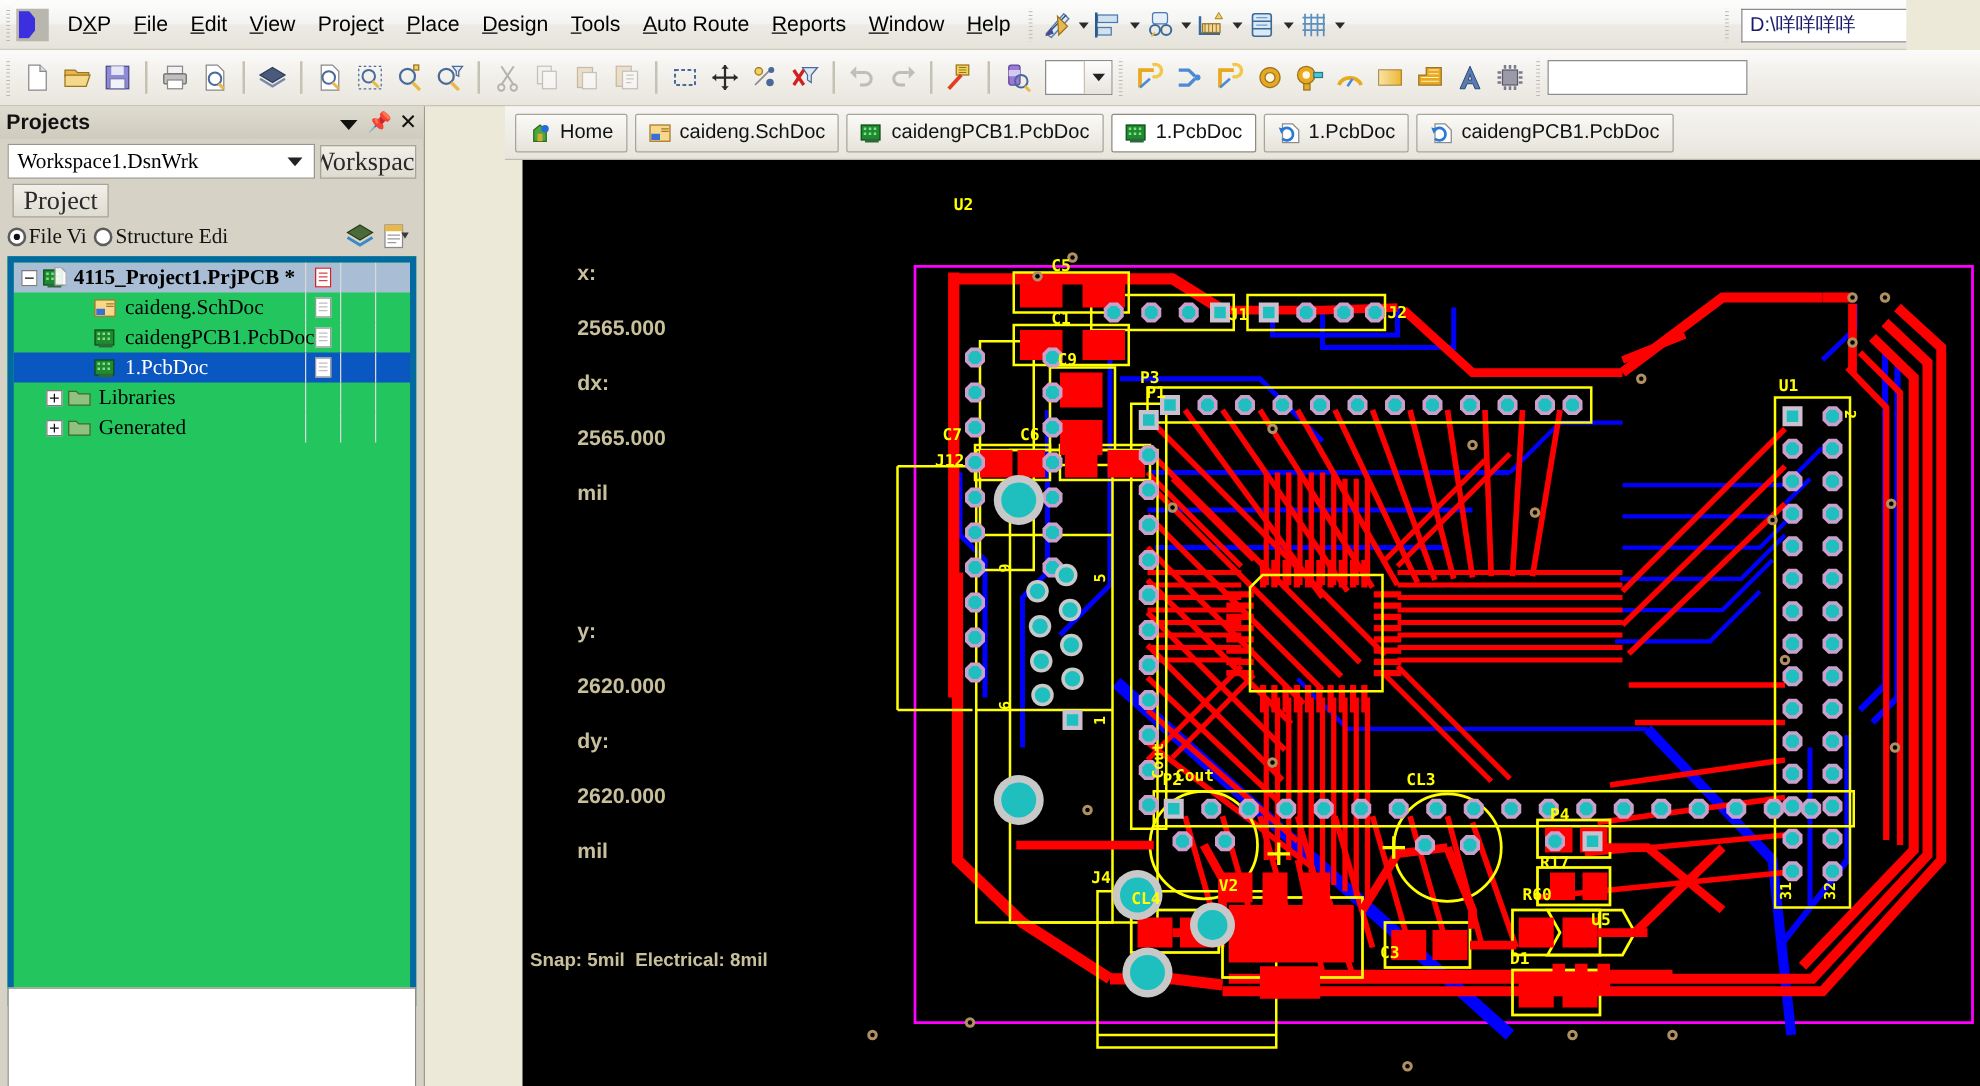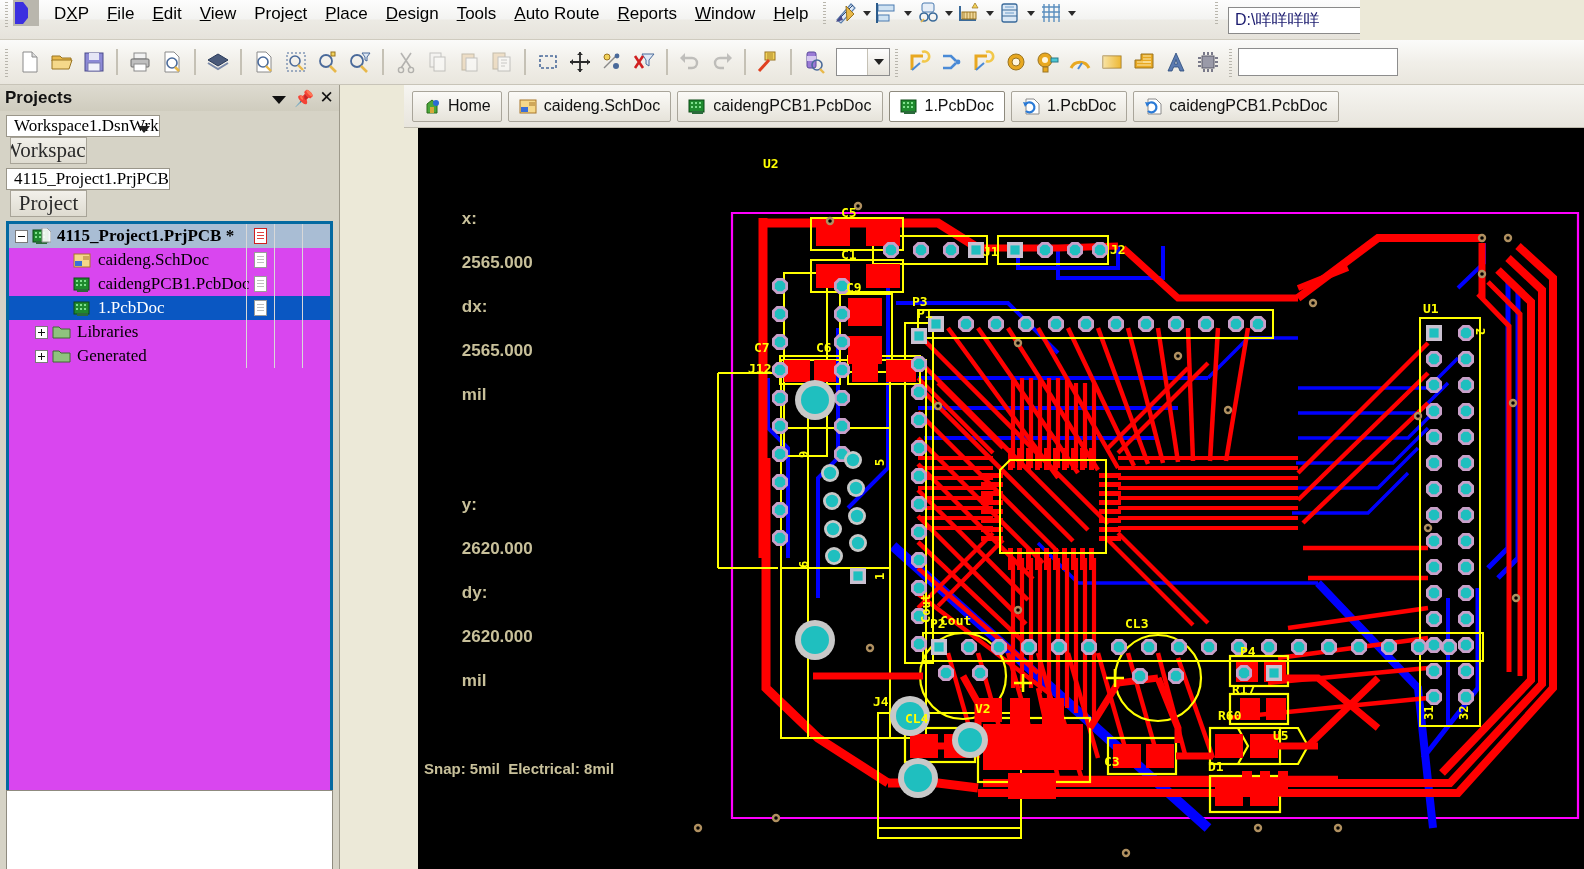--- a/index.html
+++ b/index.html
@@ -7,23 +7,23 @@
     margin: 0; padding: 0;
     width: 1584px; height: 869px;
     overflow: hidden;
     font-family: "Liberation Sans", sans-serif;
     background: #f0f0f0;
   }
   #app { position: relative; width: 1584px; height: 869px; background: #ece9d8; }
 
   
   .menubar {
-    position: absolute; left: 0; top: 0; width: 1360px; height: 40px;
+    position: absolute; left: 0; top: 0; width: 1525px; height: 40px;
     background: linear-gradient(to bottom, #fdfdfd 0%, #f3f3f1 48%, #eceae4 52%, #e6e3db 100%);
-    display: flex; align-items: flex-start;
+    display: flex; align-items: center;
     border-bottom: 1px solid #cfcbbf;
   }
   .grip {
     width: 8px; height: 28px; margin: 0 2px 0 3px;
     background-image: repeating-linear-gradient(to bottom, #b9b6ad 0 1px, transparent 1px 3px);
     background-size: 3px 3px; background-position: 2px 2px; background-repeat: repeat-y;
     flex: 0 0 auto;
   }
   .applogo {
     width: 26px; height: 26px; flex: 0 0 auto; margin-right: 6px;
@@ -92,21 +92,21 @@
     font-size: 17px; font-weight: bold; color: #111; position: relative;
   }
   .pt-btns { position: absolute; right: 4px; top: 0; height: 26px; display: flex; align-items: center; gap: 7px; }
   .pt-btn { width: 17px; height: 17px; position: relative; cursor: default; }
   .pt-down::after { content:""; position:absolute; left:2px; top:6px; border-left:7px solid transparent;
     border-right:7px solid transparent; border-top:8px solid #111; }
   .pt-pin { font-size: 16px; color: #3a5a9a; line-height: 17px; text-align:center; }
   .pt-close { font-size: 17px; color: #111; line-height: 15px; text-align:center; font-weight: 500;}
 
   .panel-body { padding: 4px 6px 0 6px; }
-  .row { display: flex; align-items: flex-start; margin-bottom: 4px; flex-direction: column; }
+  .row { display: flex; align-items: flex-end; margin-bottom: 4px; }
   .field {
     flex: 1; height: 28px; background: #fff; border: 1px solid #9a968a;
     display: flex; align-items: center; padding-left: 7px;
     font-family: "Liberation Serif", serif; font-size: 17px; color: #000; position: relative;
   }
   .field .caret {
     position:absolute; right: 5px; top: 0; height: 26px; width: 20px; display:flex; align-items:center; justify-content:center;
   }
   .field .caret::after { content:""; border-left: 6px solid transparent; border-right: 6px solid transparent; border-top: 7px solid #222; }
   .sidebtn {
@@ -117,21 +117,21 @@
   }
   .radio-row { display: flex; align-items: center; margin: 5px 0 6px 0; position: relative; }
   .radio { width: 15px; height: 15px; border-radius: 50%; border: 2px solid #5c5c5c; background: #fff;
     position: relative; flex: 0 0 auto; margin-right: 2px; }
   .radio.on::after { content:""; position:absolute; left:3px; top:3px; width:5px;height:5px;border-radius:50%;background:#111; }
   .radio-lbl { font-family: "Liberation Serif", serif; font-size: 17px; color: #111; margin-right: 6px; white-space: nowrap;}
   .radio-icons { position: absolute; right: 2px; top: -2px; display: flex; align-items: center; gap: 4px; }
   .ricon { width: 26px; height: 24px; position: relative; cursor: default; }
 
   .tree {
-    margin: 4px 6px; background: #d946ef; border: 3px solid #0369a1;
+    margin: 4px 6px; background: #22c55e; border: 5px solid #0369a1;
     height: 600px; overflow: hidden; position: relative;
   }
   .tnode { height: 24px; display: flex; align-items: center; position: relative; font-family: "Liberation Serif", serif;
            font-size: 17px; color: #000; white-space: nowrap; }
   .tnode.sel-soft { background: #a9bdd4; }
   .tnode.sel { background: #0a57c2; color: #fff; }
   .toggle { width: 13px; height: 13px; border: 1px solid #7a7a7a; background: #fff; position: relative;
             margin-right: 4px; flex: 0 0 auto; cursor: default; }
   .toggle::before { content:""; position:absolute; left:2px; top:5px; width:7px; height:1px; background:#111; }
   .toggle.plus::after { content:""; position:absolute; left:5px; top:2px; width:1px; height:7px; background:#111; }
@@ -537,26 +537,45 @@
     <div class="panel-body">
       <div class="row">
         <div class="field">
           <span>Workspace1.DsnWrk</span>
           <span class="caret"></span>
         </div>
         <div class="sidebtn">Workspace</div>
       </div>
 
       <div class="row">
-        <div class="field">
-          <span>4115_Project1.PrjPCB</span>
-        </div>
         <div class="sidebtn">Project</div>
       </div>
 
+      <div class="radio-row">
+        <span class="radio on"></span>
+        <span class="radio-lbl">File Vi</span>
+        <span class="radio"></span>
+        <span class="radio-lbl">Structure Edi</span>
+        <span class="radio-icons">
+          <span class="ricon">
+            <svg width="26" height="24" viewBox="0 0 26 24">
+                <path d="M13 3 L23 9 L13 15 L3 9 Z" fill="#4a6a3a" stroke="#2a3a1a"></path>
+                <path d="M3 13 L13 19 L23 13" fill="none" stroke="#3a8ac8" stroke-width="2.4"></path>
+              </svg>
+          </span>
+          <span class="ricon">
+            <svg width="26" height="24" viewBox="0 0 26 24">
+                <rect x="3" y="3" width="14" height="18" fill="#fff" stroke="#8a8a8a"></rect>
+                <rect x="3" y="3" width="14" height="5" fill="#e8b84a"></rect>
+                <path d="M5 11h10M5 14h10M5 17h7" stroke="#9a9a9a"></path>
+                <path d="M19 9 l3 5 h-6 z" fill="#3a3a3a" transform="rotate(180 19 11.5)"></path>
+              </svg>
+          </span>
+        </span>
+      </div>
     </div>
 
     <div class="tree">
         <div class="tnode sel-soft">
           <span class="tspacer" style="width: 6px;"></span>
           <span class="toggle"></span>
           <span class="ico"><svg width="19" height="17" viewBox="0 0 19 17">
               <rect x="1" y="2" width="15" height="12" fill="#1f8a2e" stroke="#0c4a16"></rect>
               <g fill="#7fe08e">
                 <rect x="3" y="4" width="2" height="2"></rect>

